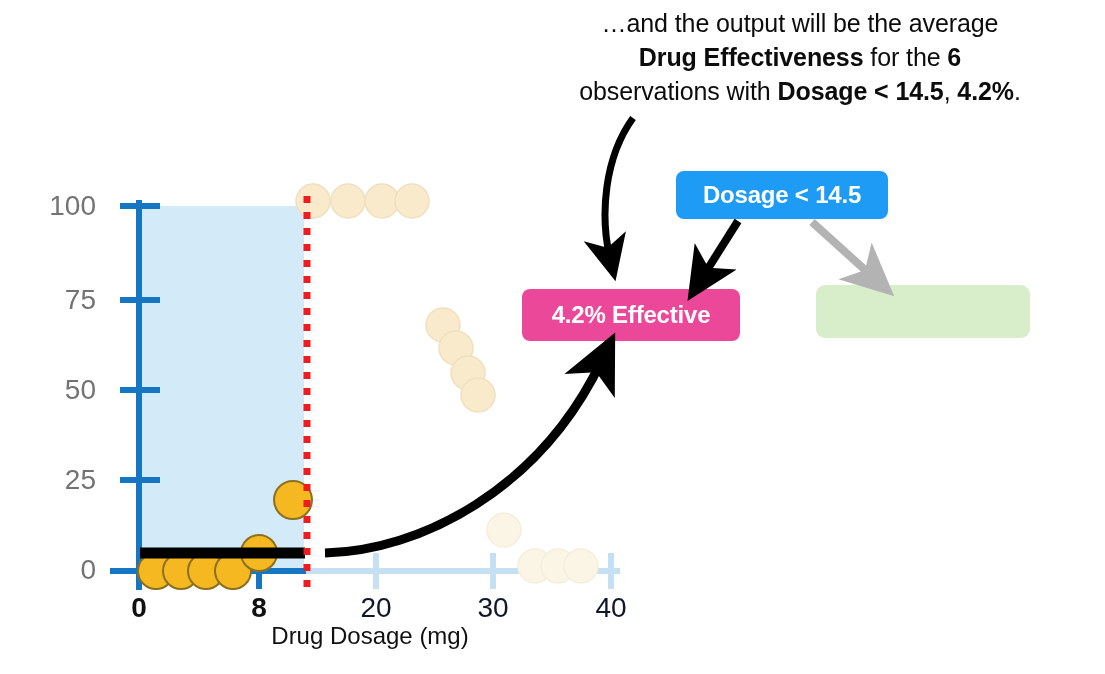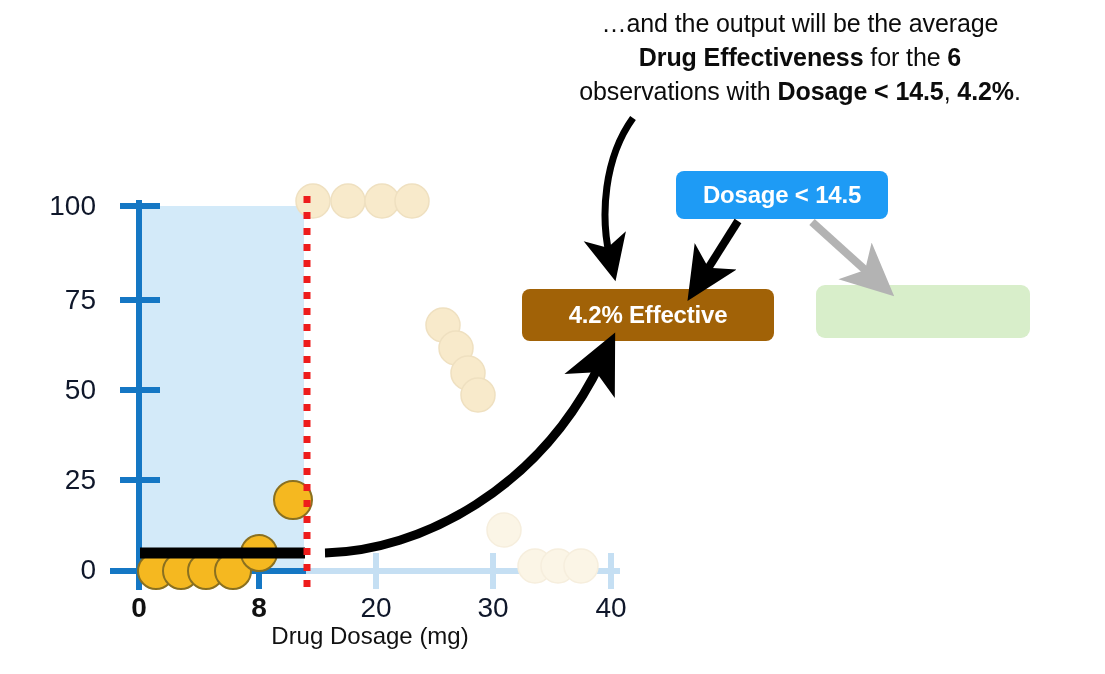--- a/index.html
+++ b/index.html
@@ -48,23 +48,23 @@
     left: 676px;
     top: 171px;
     width: 212px;
     height: 48px;
     background: #1e9bf5;
     font-size: 24px;
   }
   .node-leaf-left {
     left: 522px;
     top: 289px;
-    width: 252px;
+    width: 218px;
     height: 52px;
-    background: #a16207;
+    background: #ec4899;
     font-size: 24px;
   }
   .node-leaf-right {
     left: 816px;
     top: 285px;
     width: 214px;
     height: 53px;
     background: #d8eeca;
     border-radius: 9px;
   }
@@ -87,21 +87,21 @@
     width: 380px;
     text-align: center;
     font-size: 24px;
     color: #111;
   }
   .ytick {
     position: absolute;
     text-align: right;
     width: 90px;
     font-size: 28px;
-    color: #0f172a;
+    color: #737373;
     transform: translateY(-50%);
   }
   .xtick {
     position: absolute;
     text-align: center;
     width: 60px;
     font-size: 28px;
     font-weight: 700;
     transform: translateX(-50%);
   }

